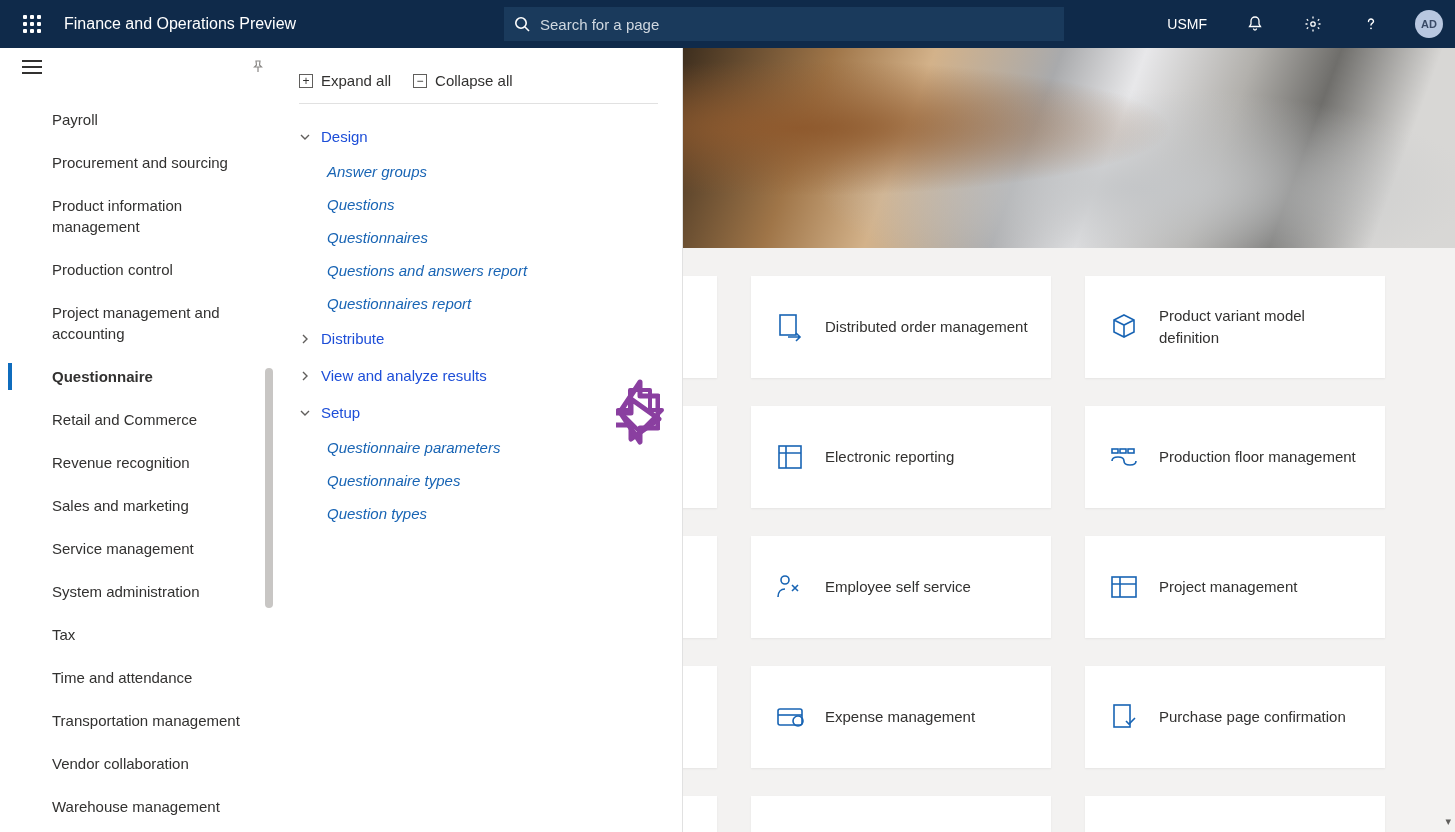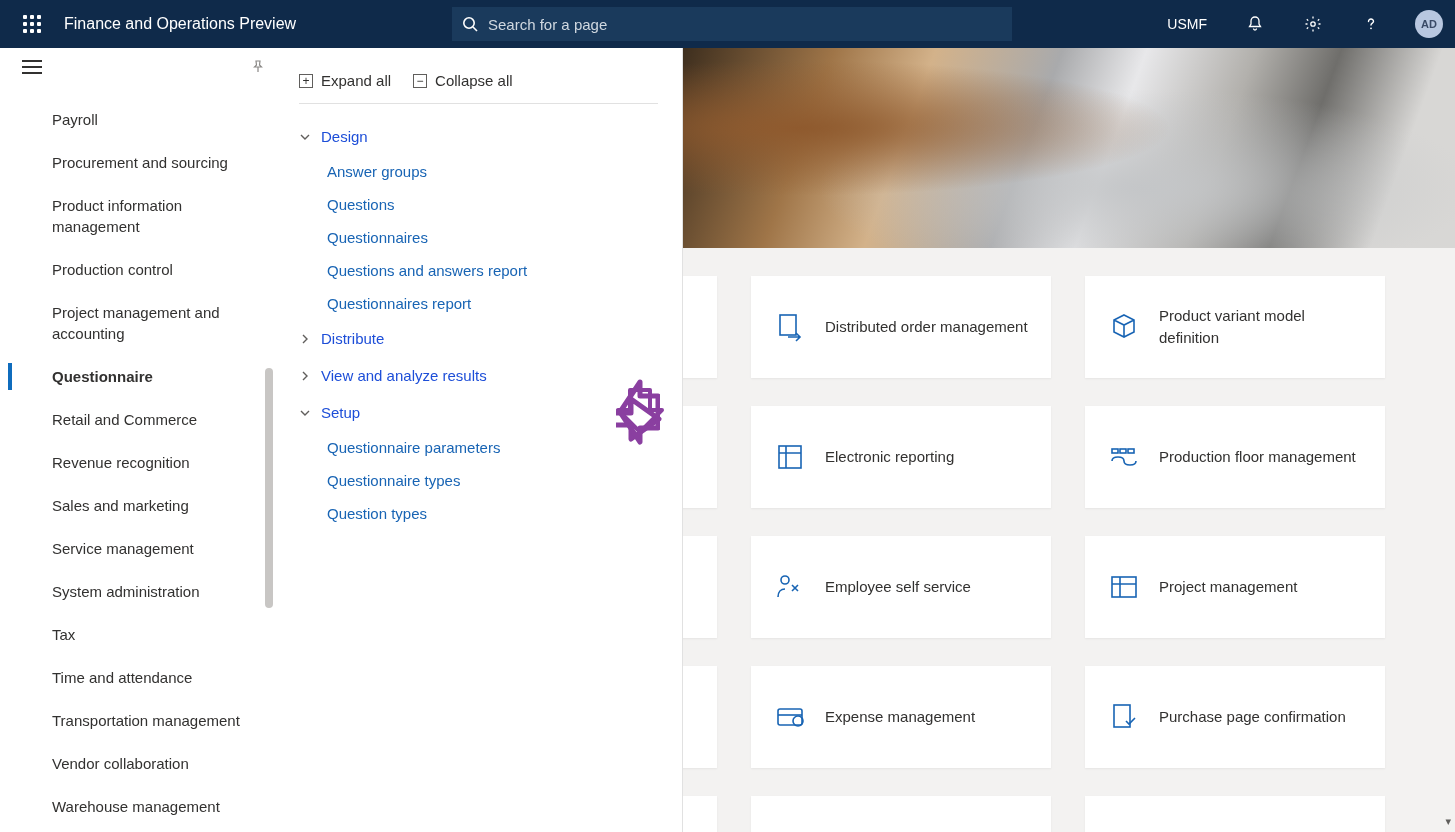--- a/index.html
+++ b/index.html
@@ -34,21 +34,21 @@
   }
   .waffle-grid span { background: #fff; border-radius: 1px; }
   .app-title { font-size: 16px; font-weight: 400; margin-left: 8px; }
   .topbar-spacer { flex:1; }
   .search-wrap {
     width: 560px; height: 34px;
     background: #1a3a5c;
     display: flex; align-items: center;
     padding: 6px 10px;
     margin: 0 auto;
-    position: absolute; left: 452px;
+    position: absolute; left: 504px;
   }
   .search-wrap .search-icon { color: #fff; margin-right: 10px; }
   .search-wrap input {
     background: transparent; border: none; outline: none;
     color: #fff; font-size: 15px; width: 100%;
   }
   .search-wrap input::placeholder { color: #d0d8e0; }
   .header-right { display:flex; align-items:center; gap: 18px; padding-right:4px; }
   .company { font-size: 14px; padding: 0 10px; cursor:pointer; }
   .icon-btn {
@@ -124,21 +124,21 @@
     width:14px; height:14px; border:1px solid #605e5c;
     display:inline-flex; align-items:center; justify-content:center;
     font-size:12px; line-height:1;
   }
   .fly-group-head {
     display:flex; align-items:center; gap:10px;
     padding: 10px 0; cursor:pointer;
     font-size: 15px; color:#1d4ed8;
   }
   .chev { width:12px; color:#605e5c; }
-  .fly-links { padding-left: 28px; display:flex; flex-direction:column; }
+  .fly-links { padding-left: 28px; display:flex; flex-direction:column;font-style:italic; }
   .fly-links a {
     color:#1864b4; text-decoration:none; font-size:15px;
     padding: 8px 0; cursor:pointer;
   }
   .callout-arrow {
     position:absolute;
     left: 616px; top: 332px;
     pointer-events:none;
     z-index: 10;
   }

